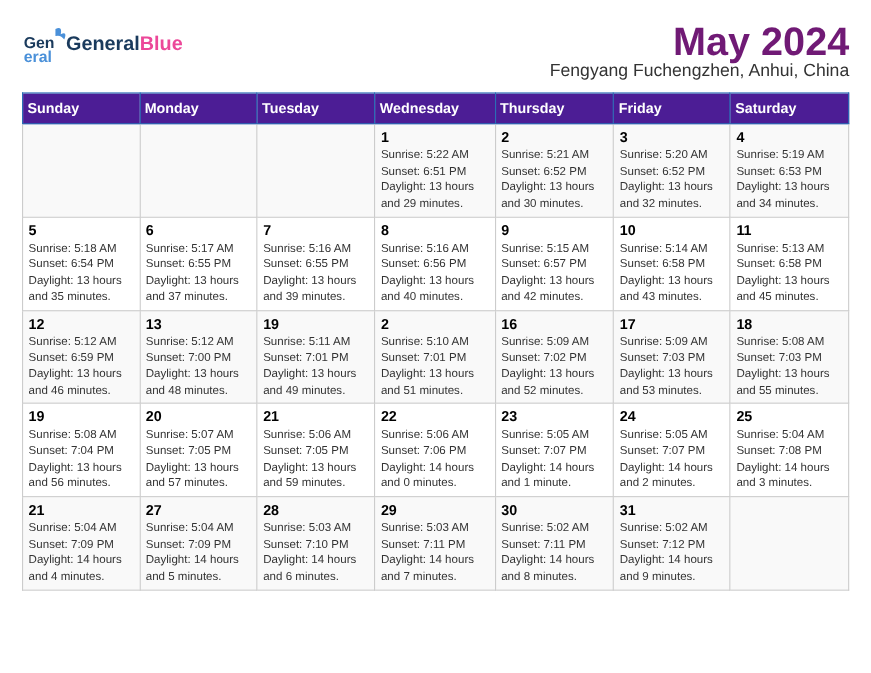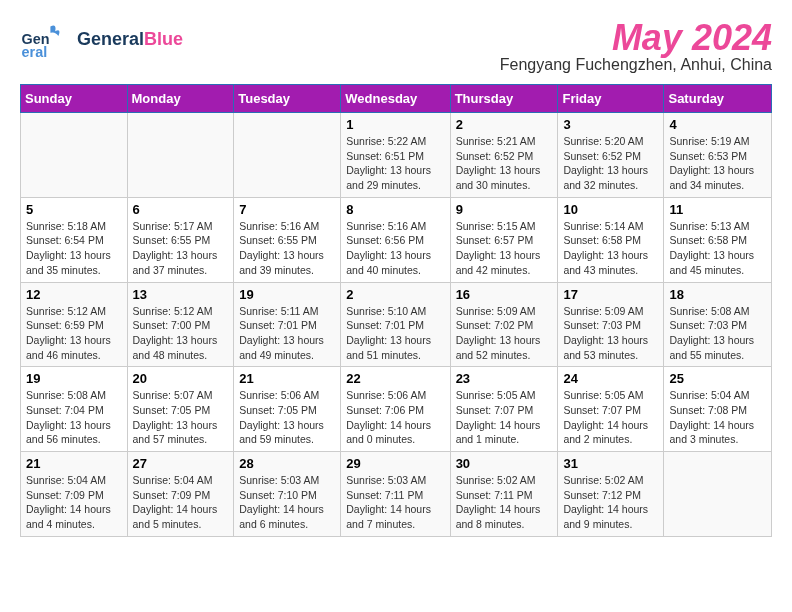--- a/index.html
+++ b/index.html
@@ -15,36 +15,35 @@
       justify-content: space-between;
       align-items: flex-start;
       margin-bottom: 10px;
     }
     .title-block {
       text-align: right;
     }
     .month-title {
       font-size: 36px;
       font-weight: bold;
-      color: #ec4899;
+      color: #701a75;
       line-height: 1;
-      font-style: italic;
     }
     .subtitle {
       font-size: 16px;
       color: #333;
       font-weight: normal;
     }
     table {
       width: 100%;
       border-collapse: collapse;
       font-size: 11px;
     }
     thead tr th {
-      background: #a21caf;
+      background: #4c1d95;
       color: #fff;
       padding: 6px 4px;
       text-align: left;
       font-size: 13px;
       font-weight: bold;
       border: 1px solid #2a6db5;
     }
     tbody tr td {
       border: 1px solid #ccc;
       padding: 4px 5px;
@@ -70,21 +69,21 @@
     }
     td.empty {
       background: #fff;
     }
     tbody tr:nth-child(odd) td.empty {
       background: #f9f9f9;
     }
     .logo-wrapper {
       display: flex;
       align-items: center;
-      gap: 17px;
+      gap: 0;
       justify-content: center;
     }
     .logo-icon {
       width: 40px;
       height: 40px;
     }
     .logo-name {
       display: flex;
       flex-direction: row;
       line-height: 1.1;

